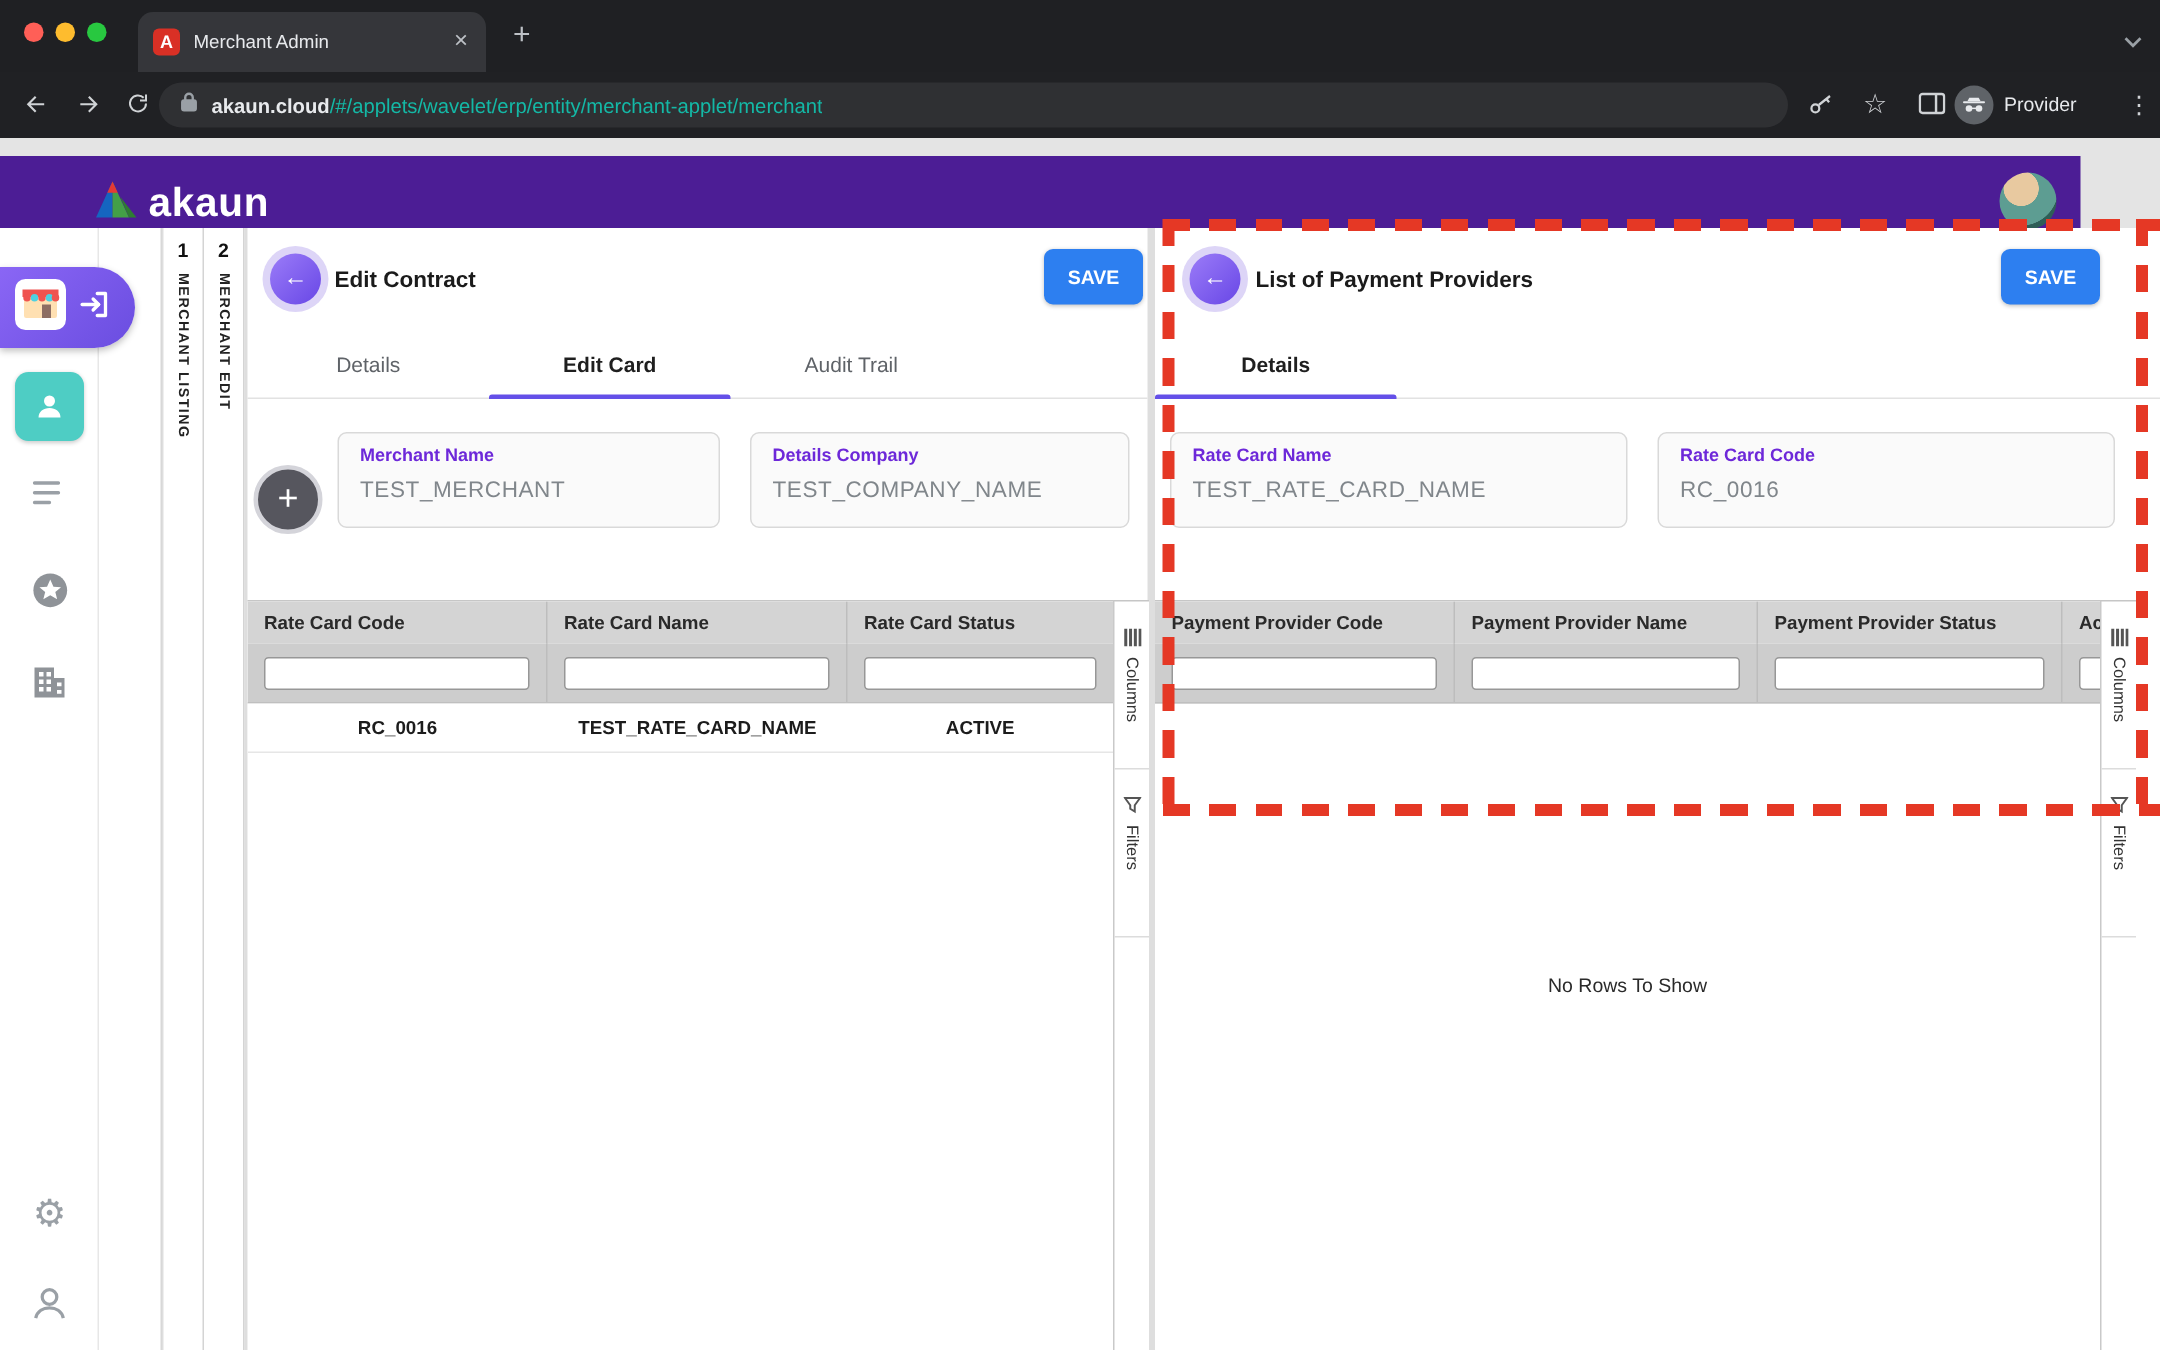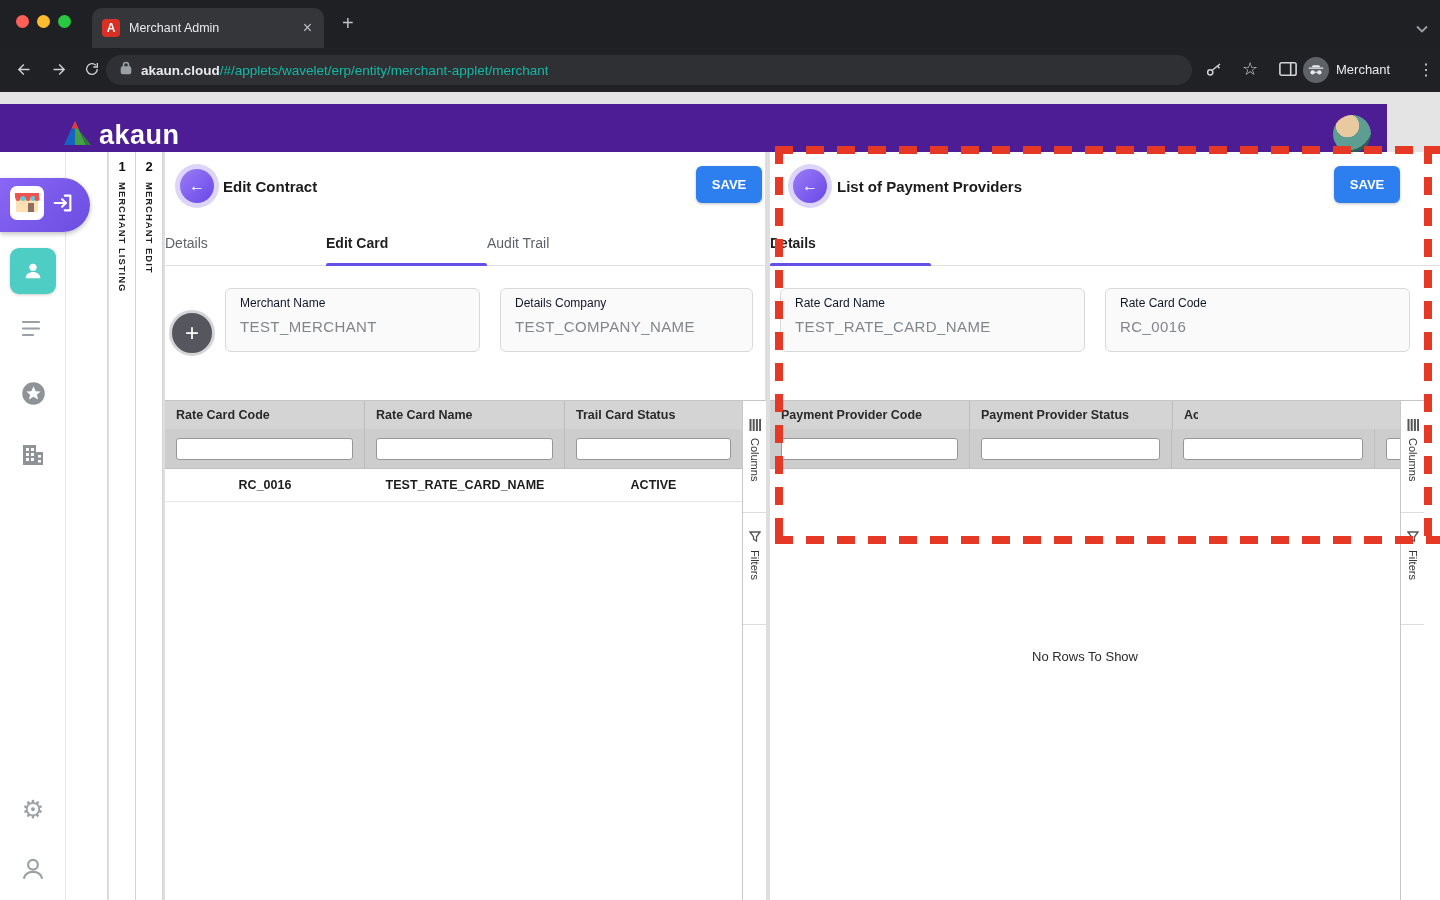--- a/index.html
+++ b/index.html
@@ -66,27 +66,27 @@
 
   .backbtn { position:absolute; top:12px; width:44px; height:44px; border-radius:50%; background:#ddd5f7; display:flex; align-items:center; justify-content:center; }
   .backbtn-inner { width:34px; height:34px; border-radius:50%; background:linear-gradient(135deg,#9b7cf8,#6847e6); color:#fff; display:flex; align-items:center; justify-content:center; font-size:16px; font-weight:bold; }
   .panel-left .backbtn { left:10px; } .panel-right .backbtn { left:18px; }
   .ptitle { position:absolute; top:26px; font-size:15px; font-weight:bold; color:#1b1b1b; }
   .panel-left .ptitle { left:58px; } .panel-right .ptitle { left:67px; }
   .savebtn { position:absolute; top:14px; width:66px; height:37px; background:#2d7ff0; color:#fff; border:none; border-radius:6px; font-weight:bold; font-size:13px; font-family:inherit; box-shadow:0 1px 3px rgba(0,0,0,.25); }
   .panel-left .savebtn { right:3px; } .panel-right .savebtn { right:40px; }
 
   .ptabs { position:absolute; top:70px; left:0; right:0; height:44px; border-bottom:1px solid #e2e2e2; display:flex; }
-  .ptab { width:161px; text-align:left; line-height:42px; font-size:14px; color:#5f6368; position:relative; }
+  .ptab { width:161px; text-align:center; line-height:42px; font-size:14px; color:#5f6368; position:relative; }
   .ptab.active { color:#1f1f1f; font-weight:bold; }
   .ptab.active::after { content:""; position:absolute; left:0; right:0; bottom:-1px; height:3px; background:#6450e8; border-radius:2px 2px 0 0; }
 
   .pluscirc { position:absolute; left:4px; top:158px; width:46px; height:46px; border-radius:50%; background:#56565e; border:3px solid #d4d4da; color:#fff; font-size:24px; display:flex; align-items:center; justify-content:center; }
   .field { position:absolute; top:136px; height:64px; border:1px solid #d9d9d9; border-radius:6px; background:#fafafa; padding:7px 14px; overflow:hidden; }
-  .field-label { font-size:12px; color:#0f172a; white-space:nowrap; }
+  .field-label { font-size:12px; color:#6d28d9; white-space:nowrap;font-weight:bold; }
   .field-value { font-size:15px; color:#80868b; margin-top:8px; letter-spacing:.4px; white-space:nowrap; }
   .panel-left .field.f1 { left:60px; width:255px; }
   .panel-left .field.f2 { left:335px; width:253px; }
   .panel-right .field.f1 { left:10px; width:305px; }
   .panel-right .field.f2 { left:335px; width:305px; }
 
   
   .grid { position:absolute; top:248px; bottom:0; left:0; border-top:1px solid #c6c6c6; overflow:hidden; }
   .panel-left .grid { width:577px; }
   .panel-right .grid { width:630px; }
@@ -179,21 +179,21 @@
     </span>
     <span class="incog-circle">
       <svg width="16" height="12" viewBox="0 0 24 16" fill="#e8eaed">
           <rect x="1" y="4.2" width="22" height="2" rx="1"></rect>
           <path d="M5.5 4l1.8-3.2h9.4L18.5 4z"></path>
           <circle cx="7" cy="11.5" r="3.3"></circle>
           <circle cx="17" cy="11.5" r="3.3"></circle>
           <rect x="10" y="10.6" width="4" height="1.5"></rect>
         </svg>
     </span>
-    <span class="incog-label">Merchant</span>
+    <span class="incog-label">Provider</span>
     <span class="kebab">⋮</span>
   </div>
 
   <div class="appheader">
     <div class="logo">
       <span>
         <svg width="30" height="28" viewBox="0 0 30 28">
             <polygon points="13,2 2,26 13,26" fill="#1565c0"></polygon>
             <polygon points="13,2 13,26 24,26" fill="#43a047"></polygon>
             <polygon points="18,12 24,26 29,26" fill="#2e7d32"></polygon>
@@ -301,21 +301,21 @@
       </div>
       <div class="field f2">
         <div class="field-label">Details Company</div>
         <div class="field-value">TEST_COMPANY_NAME</div>
       </div>
 
       <div class="grid">
         <div class="grid-head">
           <div class="gh-cell" style="width:200px">Rate Card Code</div>
           <div class="gh-cell" style="width:200px">Rate Card Name</div>
-          <div class="gh-cell" style="width:177px; border-right:none">Trail Card Status</div>
+          <div class="gh-cell" style="width:177px; border-right:none">Rate Card Status</div>
         </div>
         <div class="grid-filter">
           <div class="gf-cell" style="width:200px"><input class="gf-input" style=""></div>
           <div class="gf-cell" style="width:200px"><input class="gf-input" style=""></div>
           <div class="gf-cell" style="width:177px; border-right:none"><input class="gf-input" style=""></div>
         </div>
         <div class="grid-row">
           <div class="gr-cell" style="width:200px">RC_0016</div>
           <div class="gr-cell" style="width:200px">TEST_RATE_CARD_NAME</div>
           <div class="gr-cell" style="width:177px">ACTIVE</div>
@@ -357,20 +357,21 @@
         <div class="field-value">TEST_RATE_CARD_NAME</div>
       </div>
       <div class="field f2">
         <div class="field-label">Rate Card Code</div>
         <div class="field-value">RC_0016</div>
       </div>
 
       <div class="grid">
         <div class="grid-head">
           <div class="gh-cell" style="width:200px">Payment Provider Code</div>
+          <div class="gh-cell" style="width:202px">Payment Provider Name</div>
           <div class="gh-cell" style="width:203px">Payment Provider Status</div>
           <div class="gh-cell" style="width:25px; border-right:none">Ac</div>
         </div>
         <div class="grid-filter">
           <div class="gf-cell" style="width:200px"><input class="gf-input" style=""></div>
           <div class="gf-cell" style="width:202px"><input class="gf-input" style=""></div>
           <div class="gf-cell" style="width:203px"><input class="gf-input" style=""></div>
           <div class="gf-cell" style="width:25px; border-right:none"><input class="gf-input" style="width: 40px;"></div>
         </div>
         <div class="empty-msg">No Rows To Show</div>

